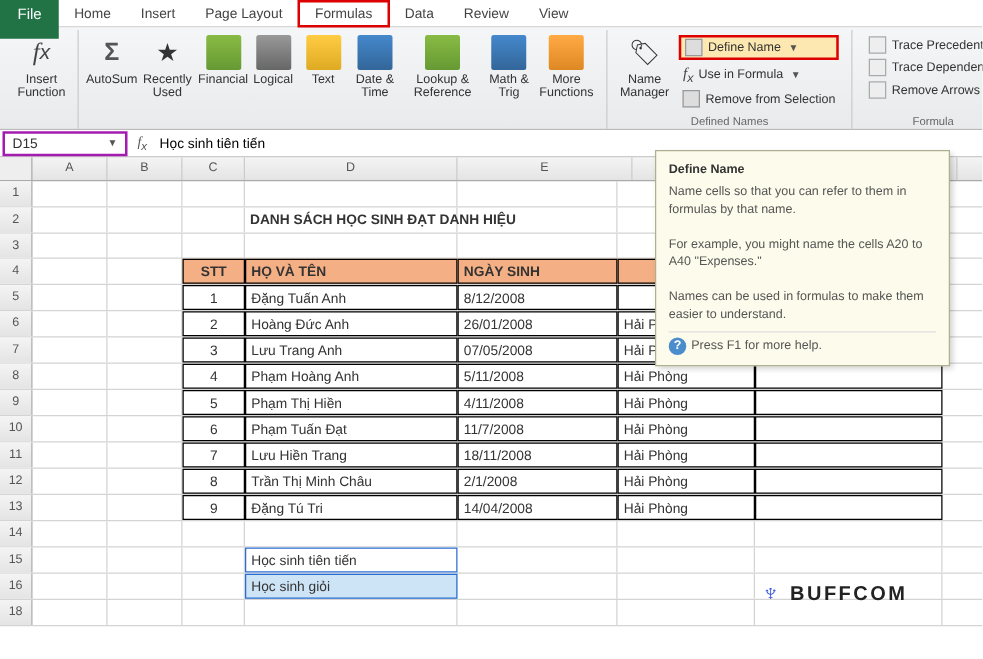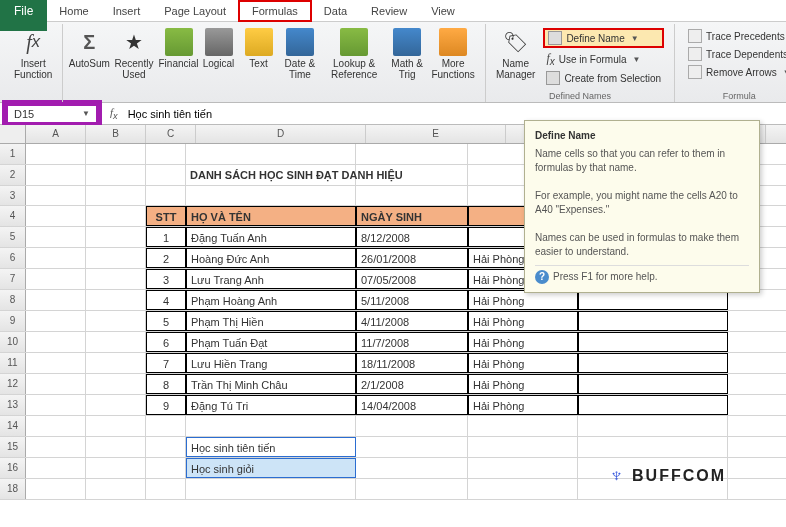--- a/index.html
+++ b/index.html
@@ -16,34 +16,34 @@
 .big-btn .icn{width:28px;height:28px;display:flex;align-items:center;justify-content:center;font-size:20px;}
 .big-btn .lbl{font-size:10px;text-align:center;line-height:1.1;margin-top:2px;}
 .btn-row{display:flex;align-items:flex-start;}
 .fx-icn{font-style:italic;font-family:"Times New Roman",serif;font-size:22px;color:#444;}
 .sigma{font-size:24px;font-weight:bold;color:#555;}
 .small-stack{display:flex;flex-direction:column;gap:2px;padding:2px 4px;}
 .small-btn{display:flex;align-items:center;gap:4px;font-size:10px;padding:1px 3px;cursor:pointer;white-space:nowrap;}
 .small-btn.highlighted{border:2px solid #d00;background:#fce8b0;}
 .sq{width:14px;height:14px;background:#ddd;border:1px solid #999;display:inline-block;}
 .formula-bar{display:flex;align-items:center;border-bottom:1px solid #bbb;height:22px;background:#fff;}
-.name-box{width:100px;border:6px solid #a21caf;margin:1px 2px;padding:2px 6px;font-size:11px;display:flex;align-items:center;justify-content:space-between;}
+.name-box{width:100px;border:2px solid #a21caf;margin:1px 2px;padding:2px 6px;font-size:11px;display:flex;align-items:center;justify-content:space-between;}
 .fx-label{font-style:italic;font-family:"Times New Roman",serif;padding:0 6px;color:#555;}
 .fx-input{flex:1;padding:2px 4px;font-size:11px;border:none;outline:none;}
 .sheet{position:relative;}
 .col-headers{display:flex;background:linear-gradient(#f4f4f4,#e4e4e4);border-bottom:1px solid #aaa;}
 .corner{width:26px;height:18px;border-right:1px solid #aaa;background:#eee;}
 .ch{height:18px;border-right:1px solid #ccc;text-align:center;font-size:10px;color:#555;line-height:18px;}
 .ch.A{width:60px;}.ch.B{width:60px;}.ch.C{width:50px;}
 .ch.D{width:170px;}.ch.E{width:140px;}.ch.F{width:110px;}.ch.G{width:150px;}
 .row{display:flex;border-bottom:1px solid #d4d4d4;}
 .rh{width:26px;background:linear-gradient(#f4f4f4,#e4e4e4);border-right:1px solid #aaa;text-align:center;font-size:10px;color:#555;line-height:20px;}
 .cell{height:20px;border-right:1px solid #d4d4d4;padding:0 4px;font-size:11px;line-height:20px;overflow:hidden;white-space:nowrap;}
-.cell.A{width:60px;}.cell.B{width:60px;}.cell.C{width:40px;}
-.cell.D{width:170px;}.cell.E{width:112px;}.cell.F{width:110px;}.cell.G{width:150px;}
+.cell.A{width:60px;}.cell.B{width:60px;}.cell.C{width:50px;}
+.cell.D{width:170px;}.cell.E{width:128px;}.cell.F{width:110px;}.cell.G{width:150px;}
 .bordered{border:1px solid #000!important;}
 .hdr-org{background:#f4b084;font-weight:bold;}
 .title-cell{font-weight:bold;text-align:center;}
 .center{text-align:center;}
 .sel-range{background:#cde4f7;border:1px solid #2b6dd1!important;}
 .sel-range.first{background:#fff;}
 .tooltip{position:absolute;top:120px;left:524px;width:236px;background:#fdfcec;border:1px solid #b0b090;padding:8px 10px;font-size:10px;color:#555;line-height:1.4;box-shadow:2px 2px 5px rgba(0,0,0,0.2);z-index:10;}
 .tooltip .tt-title{font-weight:bold;color:#333;margin-bottom:4px;}
 .tooltip .tt-help{margin-top:6px;border-top:1px solid #ddd;padding-top:4px;display:flex;align-items:center;gap:4px;}
 .tooltip .qmark{width:14px;height:14px;border-radius:50%;background:#4a8ccc;color:#fff;text-align:center;line-height:14px;font-size:10px;font-weight:bold;}
@@ -138,21 +138,21 @@
             <span>Define Name</span>
             <span class="drop-arrow">▼</span>
           </div>
         <div class="small-btn">
             <span class="fx-icn" style="font-size:12px">f<sub>x</sub></span>
             <span>Use in Formula</span>
             <span class="drop-arrow">▼</span>
           </div>
         <div class="small-btn">
             <span class="sq"></span>
-            <span>Create from Selection</span>
+            <span>Remove from Selection</span>
           </div>
       </div>
     </div>
     <div class="group-label">Defined Names</div>
   </div>
   <div class="group no-border">
     <div class="small-stack">
       <div class="small-btn">
           <span class="trace-icn"></span>
           <span>Trace Precedents</span>

